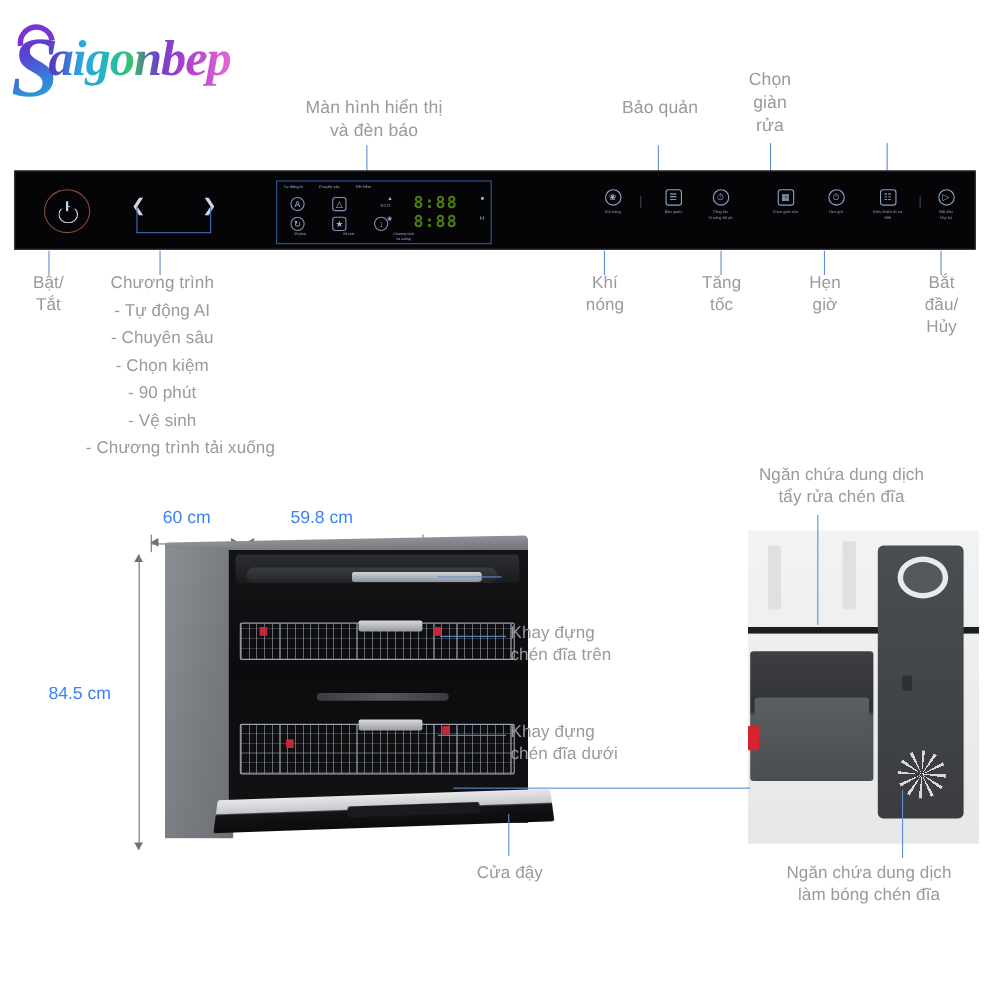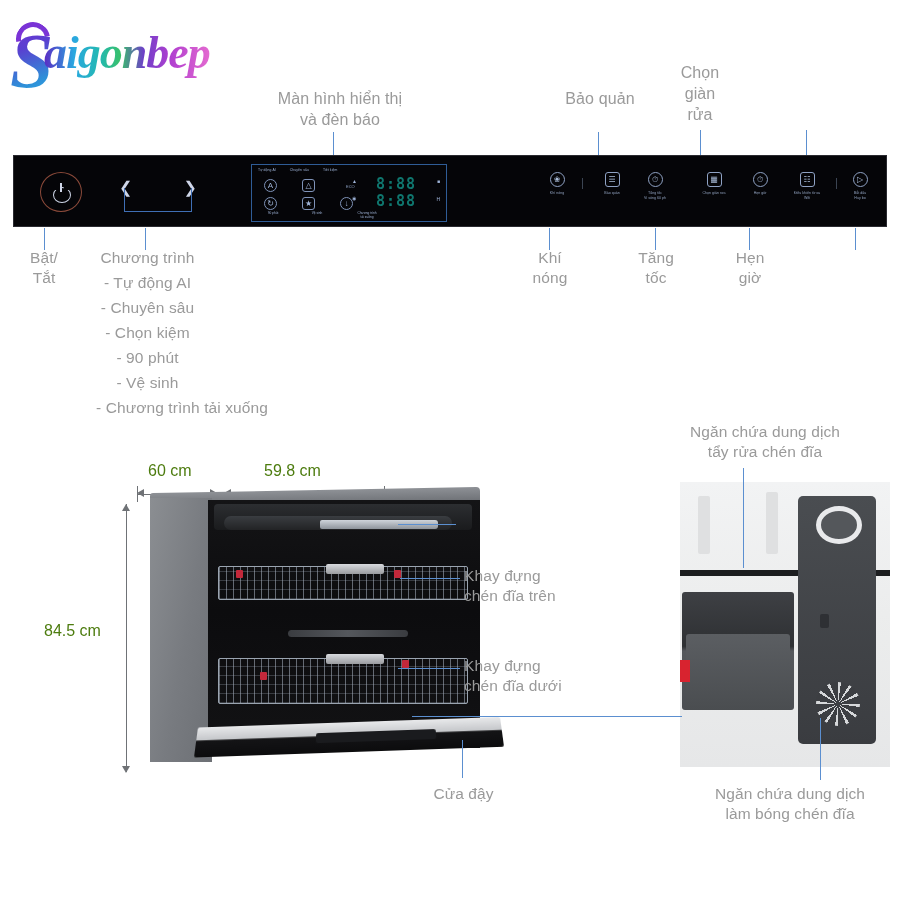--- a/index.html
+++ b/index.html
@@ -88,21 +88,21 @@
     color:#9fb4d8; font-size:8px;
     display:flex; align-items:center; justify-content:center;
   }
   .d-ico.round { border-radius:50%; }
   .d-txt { position:absolute; color:#8ea3c6; font-size:4px; }
 
   .seg-wrap { position:absolute; right:6px; top:11px; width:88px; height:36px; }
   .seg-line {
     font-family:"DejaVu Sans Mono", monospace;
     font-size:15px; font-weight:bold; letter-spacing:1px;
-    color:#0f766e; line-height:17px;
+    color:#4d7c0f; line-height:17px;
     text-align:center;
   }
   .seg-small { position:absolute; font-size:5px; color:#9fb4d8; }
 
   
   .btn { position:absolute; top:16px; text-align:center; width:56px; }
   .btn .ico {
     width:15px; height:15px; margin:0 auto;
     border:1.1px solid #8fa2c4; border-radius:3px;
     color:#a9bcd9; font-size:8px; line-height:13px;
@@ -177,21 +177,21 @@
     position:absolute; left:120px; top:10px; width:120px; height:10px;
     background:#1a1b1e; border-radius:2px;
   }
   .spray {
     position:absolute; left:80px; top:212px; width:120px; height:7px;
     background:linear-gradient(90deg,#3a3c40,#54575c,#3a3c40); border-radius:4px;
   }
 
   
   .dim-line { position:absolute; background:#6f7276; }
-  .dim-label { position:absolute; color:#4d7c0f; font-size:16px; }
+  .dim-label { position:absolute; color:#3b82f6; font-size:16px; }
   .arrow { position:absolute; width:0; height:0; }
 
   
   .photo {
     position:absolute; left:680px; top:482px; width:210px; height:285px;
     background:linear-gradient(180deg,#f2f3f4 0%,#eceded 46%,#e6e7e8 100%);
     overflow:hidden;
   }
   .ph-slot { position:absolute; background:#dfe0e1; border-radius:2px; }
   .ph-bar { position:absolute; left:0; top:88px; width:210px; height:6px; background:#1c1d1f; }
@@ -344,28 +344,31 @@
 
   <div class="ann" style="left:10px; top:248px; width:68px;">Bật/
 Tắt</div>
 
   <div class="ann" style="left:85px; top:248px; width:125px;">Chương trình</div>
   <div class="ann" style="left:85px; top:273px; width:125px;">- Tự động AI</div>
   <div class="ann" style="left:85px; top:298px; width:125px;">- Chuyên sâu</div>
   <div class="ann" style="left:85px; top:323px; width:125px;">- Chọn kiệm</div>
   <div class="ann" style="left:85px; top:348px; width:125px;">- 90 phút</div>
   <div class="ann" style="left:85px; top:373px; width:125px;">- Vệ sinh</div>
-  <div class="ann" style="left:28px; top:398px; width:240px;text-align:right;">- Chương trình tải xuống</div>
+  <div class="ann" style="left:44px; top:398px; width:240px;">- Chương trình tải xuống</div>
 
   <div class="ann" style="left:516px; top:248px; width:68px;">Khí
 nóng</div>
   <div class="ann" style="left:622px; top:248px; width:68px;">Tăng
 tốc</div>
   <div class="ann" style="left:716px; top:248px; width:68px;">Hẹn
 giờ</div>
+  <div class="ann" style="left:822px; top:248px; width:68px;">Bắt
+đầu/
+Hủy</div>
 
   <div class="dim-label" style="left:148px; top:462px;">60 cm</div>
   <div class="dim-line" style="left:137px; top:494px; width:80px; height:1px;"></div>
   <div class="dim-line" style="left:137px; top:486px; width:1px; height:16px;"></div>
   <div class="arrow" style="left:137px; top:489px; border-top:4px solid transparent; border-bottom:4px solid transparent; border-right:7px solid #6f7276;"></div>
   <div class="arrow" style="left:210px; top:489px; border-top:4px solid transparent; border-bottom:4px solid transparent; border-left:7px solid #6f7276;"></div>
 
   <div class="dim-label" style="left:264px; top:462px;">59.8 cm</div>
   <div class="dim-line" style="left:224px; top:494px; width:160px; height:1px;"></div>
   <div class="dim-line" style="left:384px; top:486px; width:1px; height:16px;"></div>

